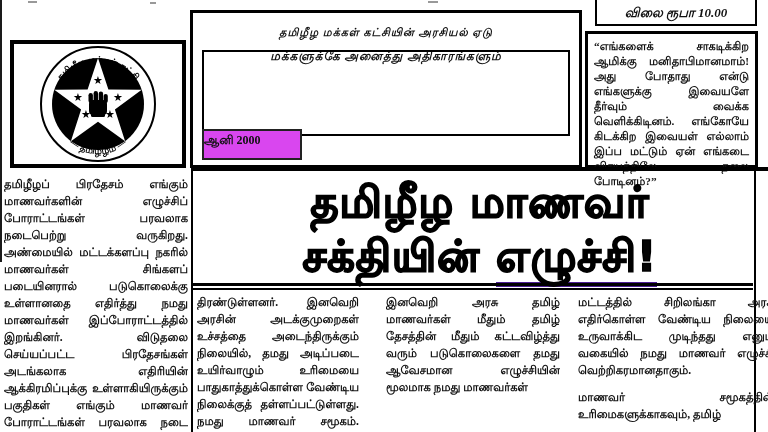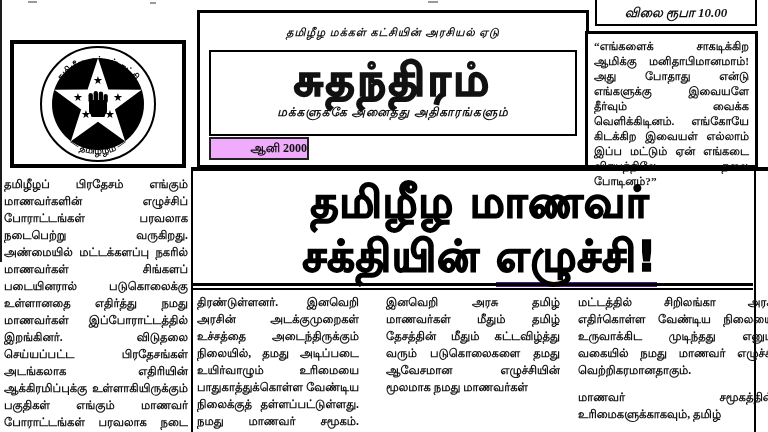--- a/index.html
+++ b/index.html
@@ -12,35 +12,35 @@
   .scan-mark{position:absolute;background:#555;opacity:.6;}
 
   
   .edge-left{left:0;top:170;width:2px;height:262px;background:#1a1a1a;}
 
   
   .logo-box{left:10px;top:40px;width:176px;height:128px;border:4px solid #000;
     box-sizing:border-box;display:flex;align-items:center;justify-content:center;background:#fff;}
 
   
-  .masthead{left:197px;top:10px;width:392px;height:158px;border:3px solid #000;
+  .masthead{left:190px;top:10px;width:392px;height:158px;border:3px solid #000;
     box-sizing:border-box;background:#fff;padding-left:37px;}
   .tagline{position:absolute;top:13px;left:0;right:0;text-align:center;
     font-size:11px;font-weight:bold;font-style:italic;letter-spacing:1px;}
   .title-box{position:absolute;left:9px;top:37px;right:9px;height:86px;
     border:2px solid #000;box-sizing:border-box;text-align:center;overflow:hidden;}
   .paper-title{
     font-family:"DejaVu Sans",sans-serif;font-weight:bold;
     font-size:44px;line-height:56px;letter-spacing:3px;
     color:#fff;-webkit-text-stroke:2px #111;text-stroke:2px #111;
     text-shadow:0 0 1px #111;
   }
   .subtitle{font-size:12px;font-weight:bold;font-style:italic;margin-top:-3px;letter-spacing:1px;}
-  .small-box{position:absolute;bottom:5px;height:23px;border:2px solid #222;
-    box-sizing:border-box;text-align:right;line-height:19px;font-size:12px;background:#f0abfc;}
+  .small-box{position:absolute;bottom:5px;height:31px;border:2px solid #222;
+    box-sizing:border-box;text-align:left;line-height:19px;font-size:12px;background:#d946ef;}
   .date-box{left:9px;width:100px;font-weight:bold;}
   .issue-box{left:283px;width:80px;}
   .issue-box b{font-weight:bold;}
 
   
   .price-box{left:595px;top:-12px;width:162px;height:38px;border:2px solid #000;
     box-sizing:border-box;display:flex;align-items:flex-end;justify-content:center;
     padding-bottom:2px;font-size:13px;font-weight:bold;font-style:italic;background:#fff;}
   .quote-box{left:585px;top:31px;width:173px;height:137px;border:3px solid #000;
     box-sizing:border-box;padding:5px 6px 4px 6px;background:#fff;
@@ -112,21 +112,20 @@
         <text x="20" y="-3">★</text>
         <text x="-12" y="14">★</text>
         <text x="12" y="14">★</text>
       </g>
     </svg>
   </div>
 
   <div class="abs masthead">
     <div class="tagline">தமிழீழ மக்கள் கட்சியின் அரசியல் ஏடு</div>
     <div class="title-box">
-      <div class="paper-title">சுதந்திரம்</div>
       <div class="subtitle">மக்களுக்கே அனைத்து அதிகாரங்களும்</div>
     </div>
     <div class="small-box date-box">
       <span>ஆனி 2000</span>
     </div>
   </div>
 
   <div class="abs price-box">
     <span>விலை ரூபா 10.00</span>
   </div>

